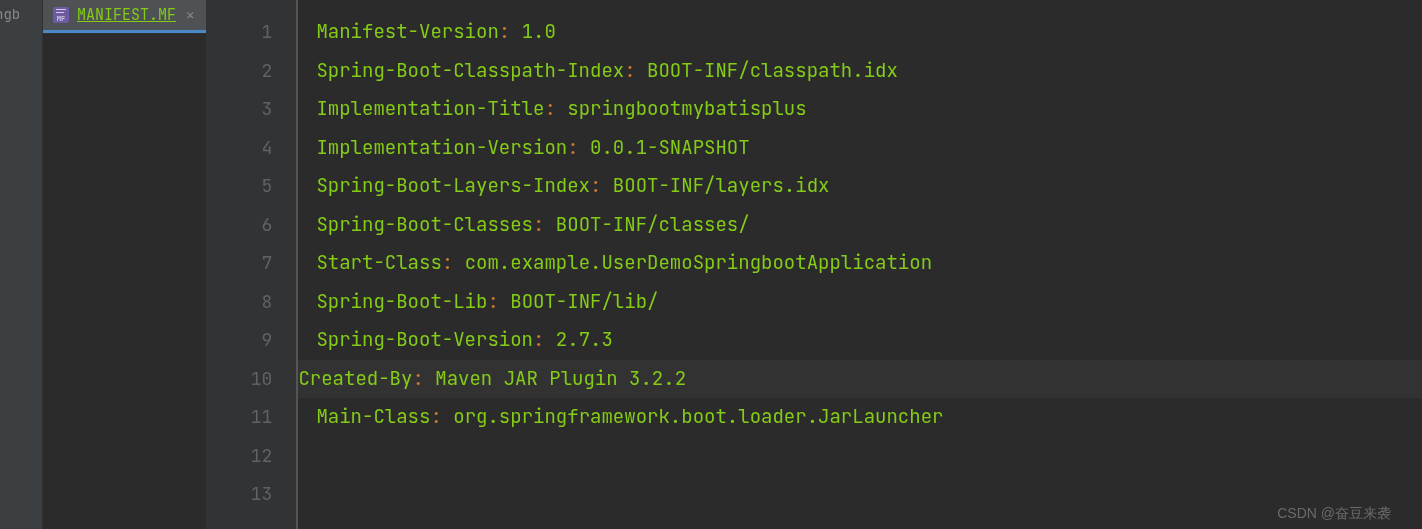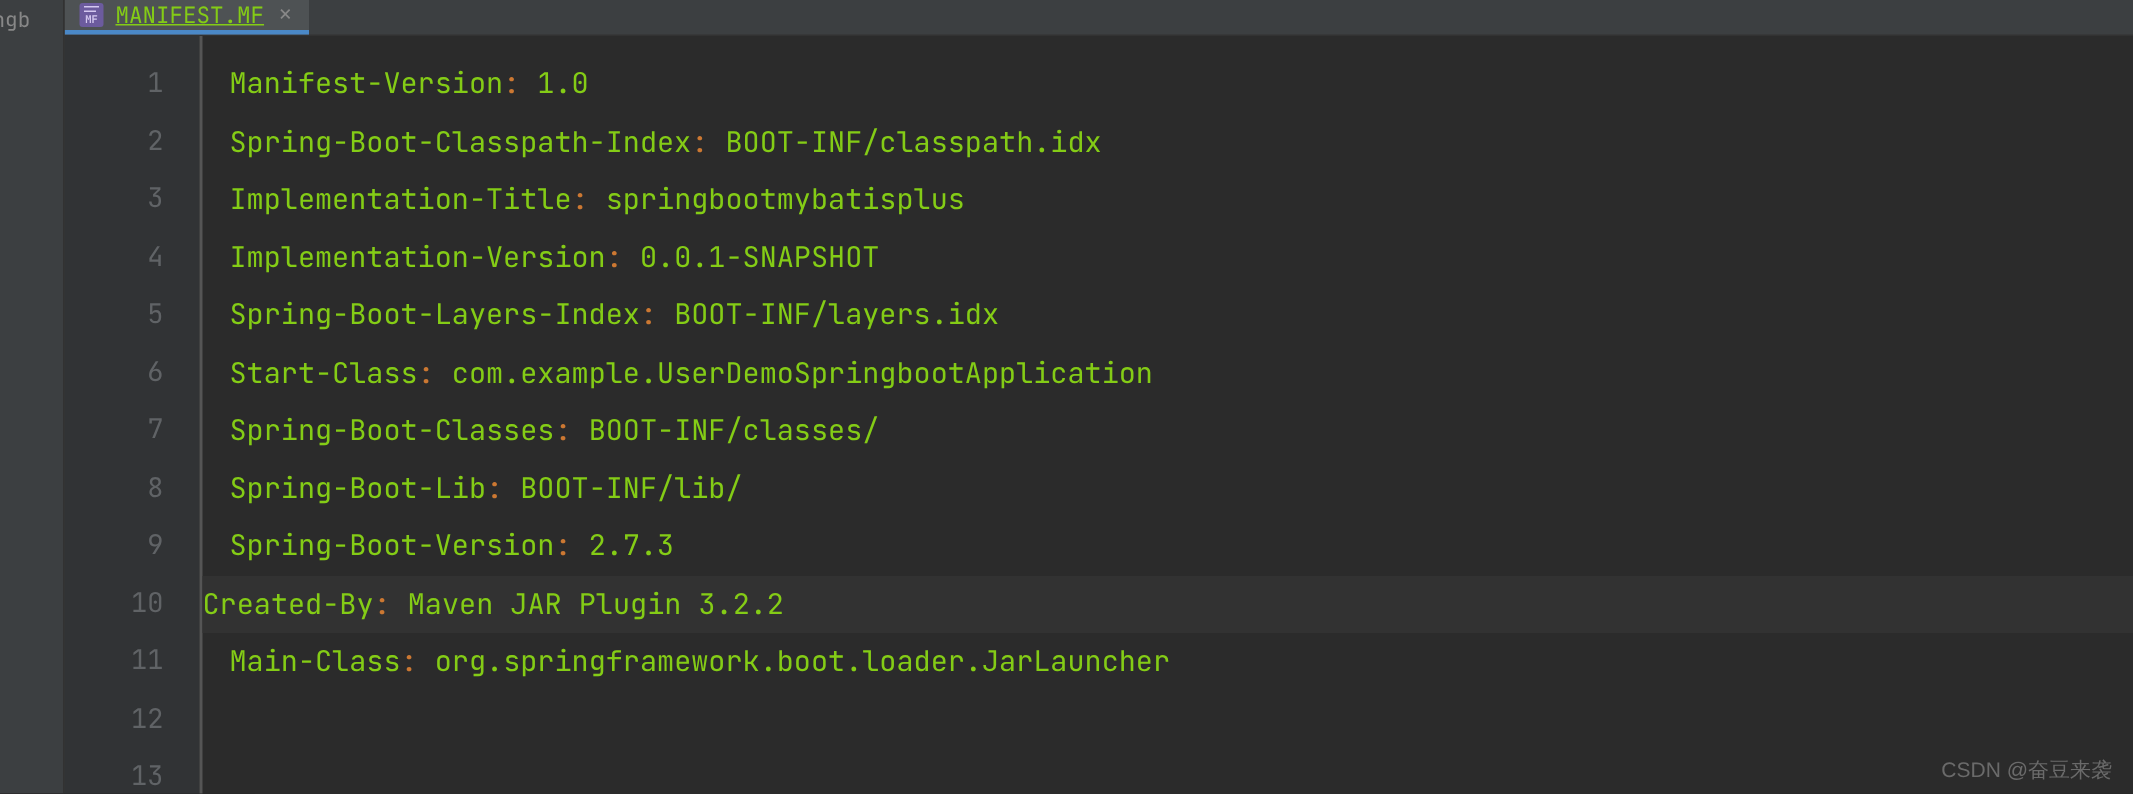--- a/index.html
+++ b/index.html
@@ -33,21 +33,21 @@
       font-size: 14px;
       position: absolute;
       top: 5px;
       left: -5px;
       white-space: nowrap;
       overflow: hidden;
     }
     .main-area {
       flex: 1;
       display: flex;
-      flex-direction: column;
+      flex-direction: row;
       background: #2b2b2b;
     }
     .tab-bar {
       height: 34px;
       background: #3c3f41;
       display: flex;
       align-items: stretch;
       border-bottom: 1px solid #323232;
     }
     .tab {
@@ -148,21 +148,21 @@
     }
     .mf-colon {
       color: #cc7832;
     }
     .mf-value {
       color: #84cc16;
     }
     .watermark {
       position: absolute;
       bottom: 6px;
-      right: 14px;
+      right: 31px;
       color: #6a6a6a;
       font-size: 14px;
       font-family: sans-serif;
     }
   </style>
 </head>
 <body>
 
 <div class="container">
   <div class="left-panel">
@@ -192,22 +192,22 @@
           <div class="line-number">12</div>
           <div class="line-number">13</div>
         </div>
       <div class="divider"></div>
       <div class="code-area" id="code-area">
           <div class="code-line"><span class="mf-key">Manifest-Version</span><span class="mf-colon">: </span><span class="mf-value">1.0</span></div>
           <div class="code-line"><span class="mf-key">Spring-Boot-Classpath-Index</span><span class="mf-colon">: </span><span class="mf-value">BOOT-INF/classpath.idx</span></div>
           <div class="code-line"><span class="mf-key">Implementation-Title</span><span class="mf-colon">: </span><span class="mf-value">springbootmybatisplus</span></div>
           <div class="code-line"><span class="mf-key">Implementation-Version</span><span class="mf-colon">: </span><span class="mf-value">0.0.1-SNAPSHOT</span></div>
           <div class="code-line"><span class="mf-key">Spring-Boot-Layers-Index</span><span class="mf-colon">: </span><span class="mf-value">BOOT-INF/layers.idx</span></div>
+          <div class="code-line"><span class="mf-key">Spring-Boot-Classes</span><span class="mf-colon">: </span><span class="mf-value">BOOT-INF/classes/</span></div>
           <div class="code-line"><span class="mf-key">Start-Class</span><span class="mf-colon">: </span><span class="mf-value">com.example.UserDemoSpringbootApplication</span></div>
-          <div class="code-line"><span class="mf-key">Spring-Boot-Classes</span><span class="mf-colon">: </span><span class="mf-value">BOOT-INF/classes/</span></div>
           <div class="code-line"><span class="mf-key">Spring-Boot-Lib</span><span class="mf-colon">: </span><span class="mf-value">BOOT-INF/lib/</span></div>
           <div class="code-line"><span class="mf-key">Spring-Boot-Version</span><span class="mf-colon">: </span><span class="mf-value">2.7.3</span></div>
           <div class="code-line highlighted"><span class="mf-key">Created-By</span><span class="mf-colon">: </span><span class="mf-value">Maven JAR Plugin 3.2.2</span></div>
           <div class="code-line"><span class="mf-key">Main-Class</span><span class="mf-colon">: </span><span class="mf-value">org.springframework.boot.loader.JarLauncher</span></div>
         </div>
     </div>
   </div>
 </div>
 <div class="watermark">CSDN @奋豆来袭</div>
 

